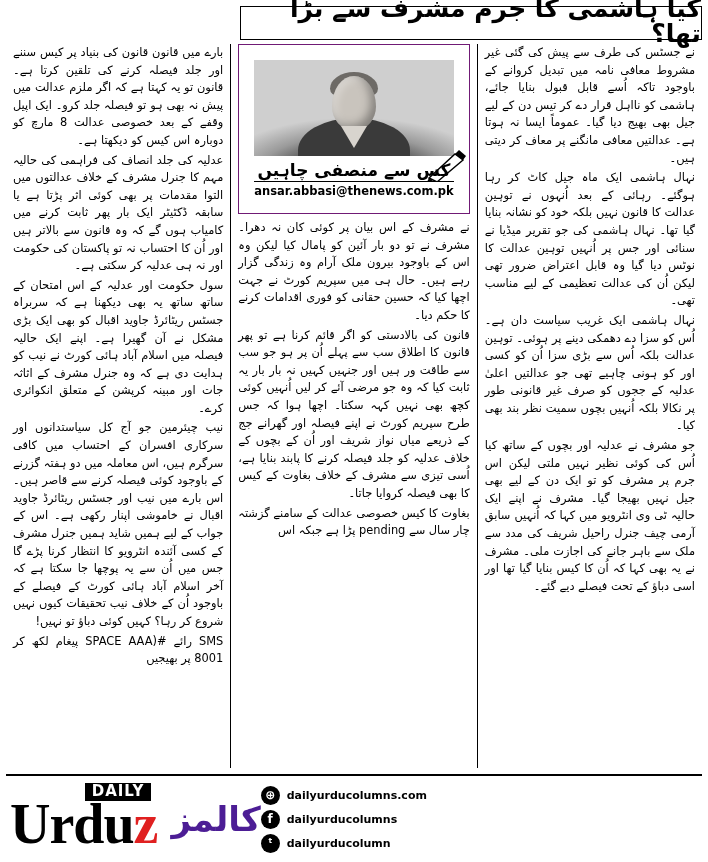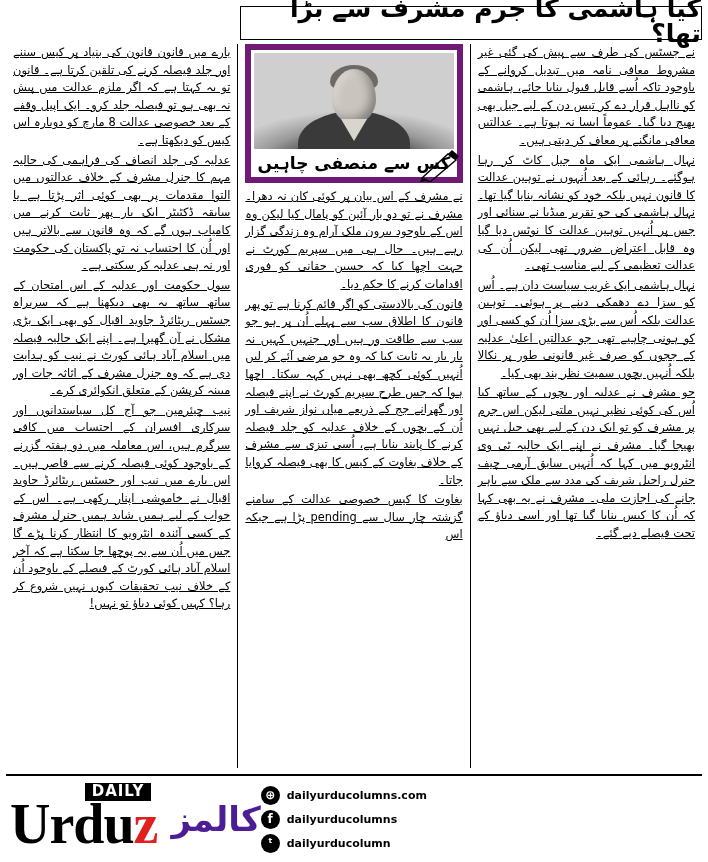--- a/index.html
+++ b/index.html
@@ -54,29 +54,28 @@
   .col + .col { border-right: 1px solid #000; }
 
   .col p {
     margin: 0 0 2px 0;
     font-family: "DejaVu Sans", sans-serif;
     font-size: 11.4px;
     line-height: 17.6px;
     color: #000;
     text-align: justify;
     text-justify: inter-word;
-    text-decoration: underline;
   }
 
   
   .author-box {
     width: 100%;
-    border: 6px solid #701a75;
+    border: 1px solid #701a75;
     margin: 0 0 5px 0;
-    padding: 3px;
+    padding: 15px;
     background: #fff;
     text-align: center;
     direction: rtl;
   }
   .author-photo {
     width: 100%;
     height: 96px;
     background: linear-gradient(180deg,#e9e9e9 0%, #bdbdbd 100%);
     position: relative;
     overflow: hidden;
@@ -243,36 +242,38 @@
     <div class="col">
       <div class="author-box">
         <div class="author-photo">
           <div class="bg"></div>
           <div class="shoulders"></div>
           <div class="hair"></div>
           <div class="head"></div>
           <div class="collar"></div>
         </div>
         <div class="author-name-ur">کس سے منصفی چاہیں</div>
+        <div class="author-email">ansar.abbasi@thenews.com.pk</div>
         <svg class="pen-deco" viewBox="0 0 44 34">
           <path d="M4 30 L30 6 L38 12 L12 34 Z" fill="none" stroke="#000" stroke-width="1.4"></path>
           <path d="M30 6 L34 2 L41 8 L38 12 Z" fill="#000"></path>
           <path d="M4 30 L2 34 L8 33 Z" fill="#000"></path>
         </svg>
       </div>
       <p>نے مشرف کے اس بیان پر کوئی کان نہ دھرا۔ مشرف نے تو دو بار آئین کو پامال کیا لیکن وہ اس کے باوجود بیرون ملک آرام وہ زندگی گزار رہے ہیں۔ حال ہی میں سپریم کورٹ نے جہت اچھا کیا کہ حسین حقانی کو فوری اقدامات کرنے کا حکم دیا۔</p>
       <p>قانون کی بالادستی کو اگر قائم کرنا ہے تو پھر قانون کا اطلاق سب سے پہلے اُن پر ہو جو سب سے طاقت ور ہیں اور جنہیں کہیں نہ بار بار یہ ثابت کیا کہ وہ جو مرضی آئے کر لیں اُنہیں کوئی کچھ بھی نہیں کہہ سکتا۔ اچھا ہوا کہ جس طرح سپریم کورٹ نے اپنے فیصلہ اور گھرانے جج کے ذریعے میاں نواز شریف اور اُن کے بچوں کے خلاف عدلیہ کو جلد فیصلہ کرنے کا پابند بنایا ہے، اُسی تیزی سے مشرف کے خلاف بغاوت کے کیس کا بھی فیصلہ کروایا جاتا۔</p>
       <p>بغاوت کا کیس خصوصی عدالت کے سامنے گزشتہ چار سال سے pending پڑا ہے جبکہ اس</p>
     </div>
 
     <div class="col">
       <p>بارے میں قانون قانون کی بنیاد پر کیس سننے اور جلد فیصلہ کرنے کی تلقین کرتا ہے۔ قانون تو یہ کہتا ہے کہ اگر ملزم عدالت میں پیش نہ بھی ہو تو فیصلہ جلد کرو۔ ایک اپیل وقفے کے بعد خصوصی عدالت 8 مارچ کو دوبارہ اس کیس کو دیکھتا ہے۔</p>
       <p>عدلیہ کی جلد انصاف کی فراہمی کی حالیہ مہم کا جنرل مشرف کے خلاف عدالتوں میں التوا مقدمات پر بھی کوئی اثر پڑتا ہے یا سابقہ ڈکٹیٹر ایک بار پھر ثابت کرنے میں کامیاب ہوں گے کہ وہ قانون سے بالاتر ہیں اور اُن کا احتساب نہ تو پاکستان کی حکومت اور نہ ہی عدلیہ کر سکتی ہے۔</p>
       <p>سول حکومت اور عدلیہ کے اس امتحان کے ساتھ ساتھ یہ بھی دیکھنا ہے کہ سربراہ جسٹس ریٹائرڈ جاوید اقبال کو بھی ایک بڑی مشکل نے آن گھیرا ہے۔ اپنے ایک حالیہ فیصلہ میں اسلام آباد ہائی کورٹ نے نیب کو ہدایت دی ہے کہ وہ جنرل مشرف کے اثاثہ جات اور مبینہ کرپشن کے متعلق انکوائری کرے۔</p>
       <p>نیب چیئرمین جو آج کل سیاستدانوں اور سرکاری افسران کے احتساب میں کافی سرگرم ہیں، اس معاملہ میں دو ہفتہ گزرنے کے باوجود کوئی فیصلہ کرنے سے قاصر ہیں۔ اس بارے میں نیب اور جسٹس ریٹائرڈ جاوید اقبال نے خاموشی اپنار رکھی ہے۔ اس کے جواب کے لیے ہمیں شاید ہمیں جنرل مشرف کے کسی آئندہ انٹرویو کا انتظار کرنا پڑے گا جس میں اُن سے یہ پوچھا جا سکتا ہے کہ آخر اسلام آباد ہائی کورٹ کے فیصلے کے باوجود اُن کے خلاف نیب تحقیقات کیوں نہیں شروع کر رہا؟ کہیں کوئی دباؤ تو نہیں!</p>
+      <p class="sms-line">SMS  رائے  #(SPACE AAA پیغام لکھ کر 8001 پر بھیجیں</p>
     </div>
 
   </div>
 
   <div class="footer">
     <div class="brand">
       <div class="brand-lockup">
         <span class="brand-daily">DAILY</span>
         <span class="brand-urdu">Urdu<span class="z">z</span></span>
       </div>

